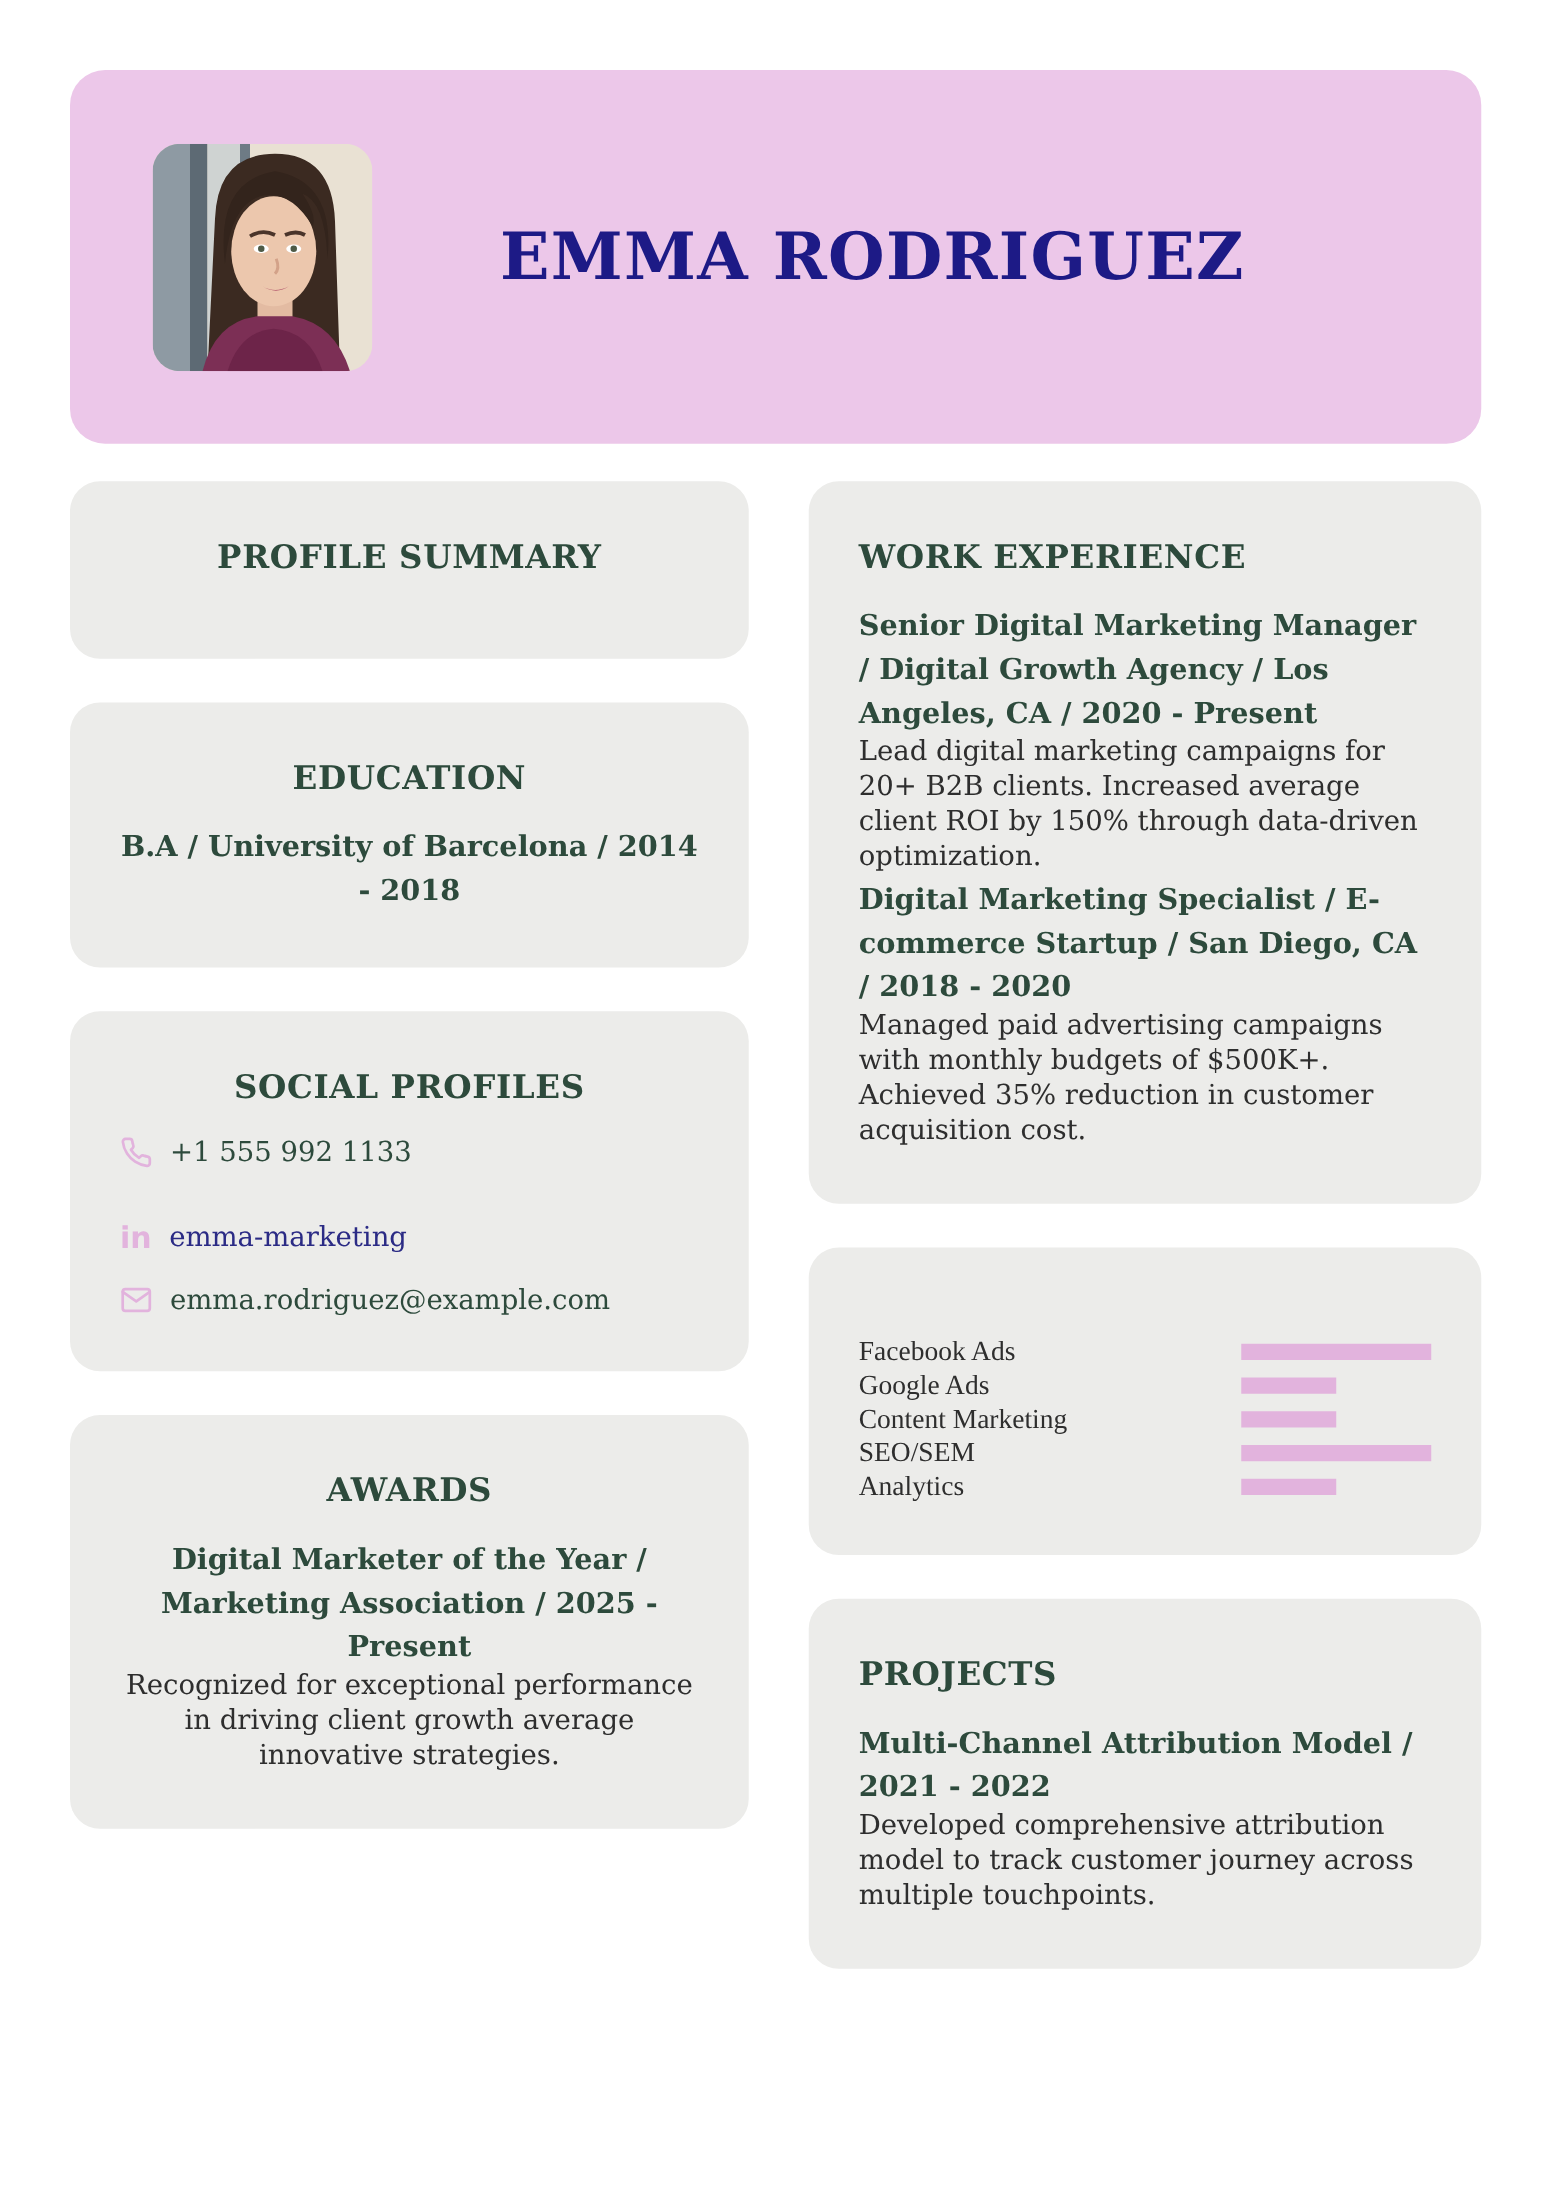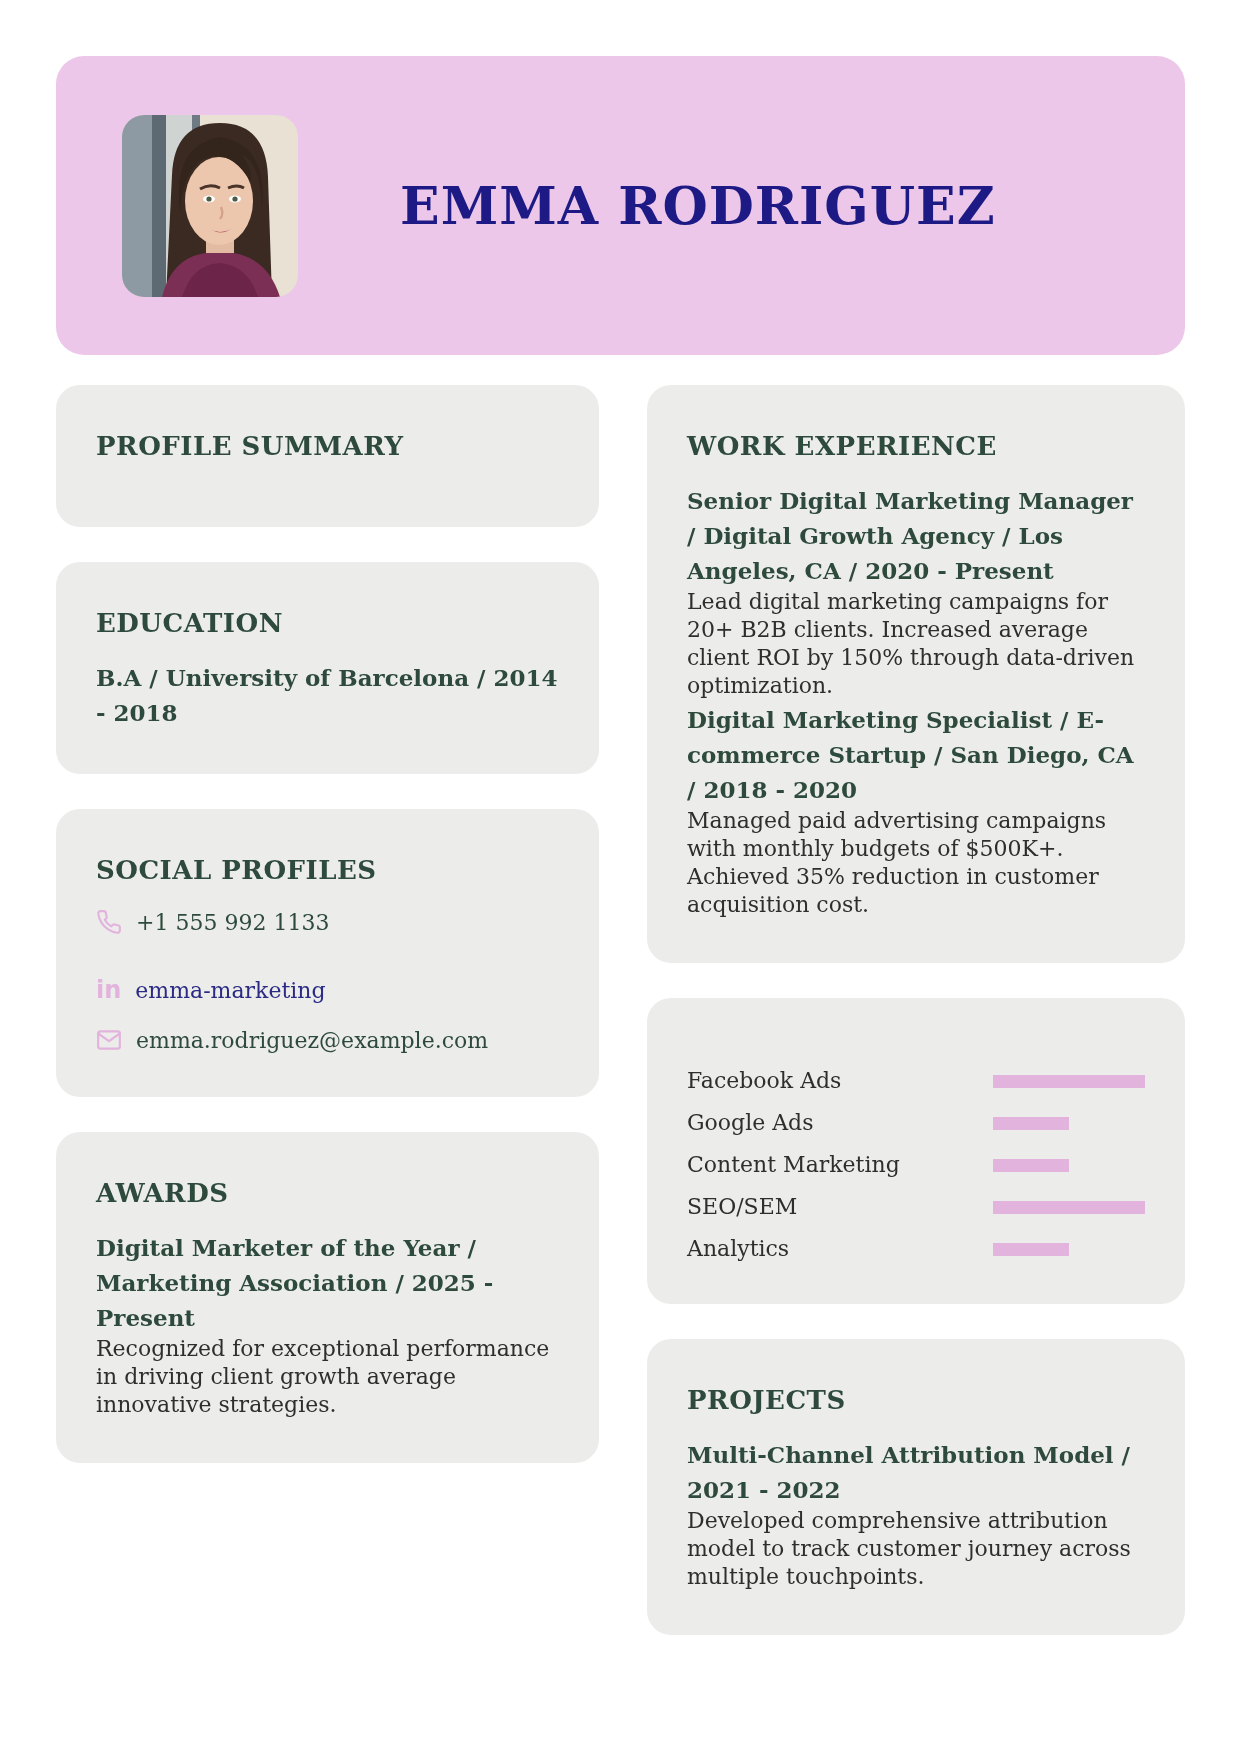--- a/index.html
+++ b/index.html
@@ -44,21 +44,21 @@
     white-space: nowrap;
   }
 
   
   .columns {
     display: flex;
     gap: 48px;
     align-items: flex-start;
   }
   .col { display: flex; flex-direction: column; }
-  .col-left  { width: 543px; }
+  .col-left  { width: 543px; text-align: center; }
   .col-right { width: 538px; }
 
   .card {
     background: #ececea;
     border-radius: 24px;
     padding: 46px 40px 44px 40px;
     margin-bottom: 35px;
   }
   .section-heading {
     font-size: 26px;
@@ -104,22 +104,23 @@
     color: #e2b3dd;
     line-height: 26px;
   }
   .link-text { color: #2b2b85; }
 
   
   .skills-grid {
     display: grid;
     grid-template-columns: 1fr 152px;
     align-items: center;
-    row-gap: 20px;
+    row-gap: 5px;
     margin-top: 26px;
+    font-family: Liberation Serif, serif;
   }
   .skill-label {
     font-size: 22px;
     line-height: 22px;
     color: #2e2e2e;
   }
   .skill-bar-track { width: 152px; height: 13px; }
   .skill-bar-fill { height: 13px; background: #e2b3dd; }
 </style>
 </head>

